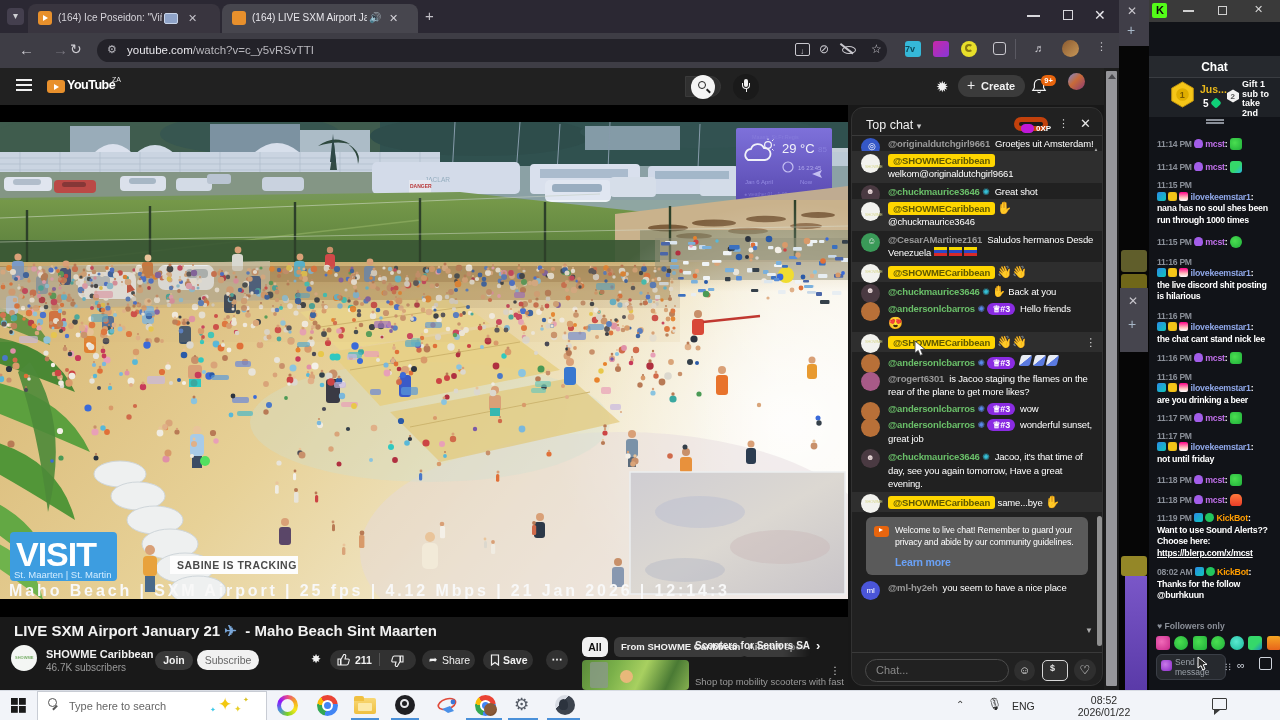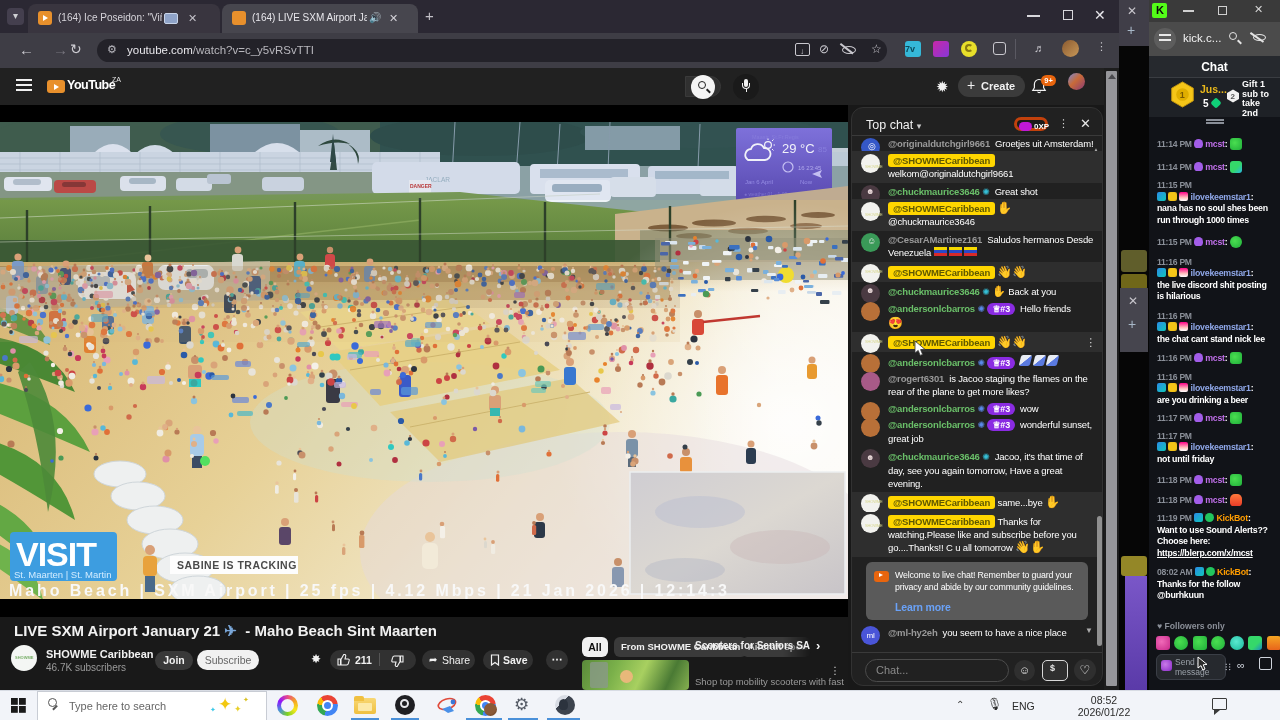--- a/index.html
+++ b/index.html
@@ -2069,21 +2069,21 @@
  <div class="a" style="left:38px;top:10px;width:13px;height:13px;border-radius:50%;background:#e8b87a"></div>
  <div class="a" style="left:8px;top:2px;width:18px;height:26px;background:#8a9a88;border-radius:2px;opacity:0.8"></div>
 </div>
 <div class="a tx" style="left:695px;top:640px;color:#f1f1f1;font-size:10px;font-weight:700">Scooters for Seniors SA</div>
 <div class="a tx" style="left:695px;top:676px;color:#9a9a9a;font-size:9.5px">Shop top mobility scooters with fast</div>
 <div class="a" style="left:830px;top:665px;color:#d8d8d8;font-size:10px">⋮</div>
 
 <div class="a" style="left:851px;top:107px;width:252px;height:579px;background:#212121;border:1px solid #323232;border-radius:12px;overflow:hidden">
 
  <div class="a tx" style="left:14px;top:10px;color:#f1f1f1;font-size:12.5px">Top chat <span style="font-size:9px;color:#ccc">▾</span></div>
- <div class="a" style="left:162px;top:9px;width:34px;height:14px;border:3px solid #c2410c;border-radius:8px;background:#1a1a1a">
+ <div class="a" style="left:162px;top:9px;width:34px;height:14px;border:5px solid #c2410c;border-radius:8px;background:#1a1a1a">
    <span class="a" style="left:2px;top:2px;width:13px;height:9px;border-radius:5px;background:#c018d8"></span>
    <span class="a tx" style="left:17px;top:2px;color:#fff;font-size:8px;font-weight:700">0XP</span>
  </div>
  <div class="a" style="left:206px;top:9px;color:#d8d8d8;font-size:11px">⋮</div>
  <div class="a" style="left:228px;top:8px;color:#e8e8e8;font-size:13px">✕</div>
  <div class="a" style="left:0;top:27px;width:252px;height:1px;background:#3a3a3a"></div>
 
  <div id="msgs" class="a" style="left:0;top:28px;width:252px;height:516px;overflow:hidden;font-size:9.5px;letter-spacing:-0.15px">
 
   <div style="position:relative;padding:2px 10px 2px 36px;color:#fff">
@@ -2162,24 +2162,20 @@
   <div style="position:relative;padding:2.5px 10px 2px 36px;color:#fff;line-height:13px">
     <span class="a" style="left:9px;top:2px;width:19px;height:19px;border-radius:50%;background:#4a3a42"></span><span class="a" style="left:14px;top:4px;color:#e8d8d8;font-size:8px">☻</span>
     <b style="color:#6abf69">@chuckmaurice3646</b> <span style="color:#35c0d8;font-size:9px">✺</span>&nbsp; Jacoo, it's that time of day, see you again tomorrow, Have a great evening.
   </div>
 
   <div style="position:relative;background:#2e2e2e;padding:3px 10px 3px 36px;color:#fff">
     <span class="a" style="left:9px;top:2px;width:19px;height:19px;border-radius:50%;background:#f2f2ee"></span><span class="a" style="left:13px;top:7px;color:#d8d890;font-size:4px">SHOWME</span>
     <span style="background:#ffd600;color:#5f5800;font-weight:700;border-radius:3px;padding:1px 5px">@SHOWMECaribbean</span> same...bye <span style="color:#ff7eb0;font-size:12px">✋</span>
   </div>
 
-  <div style="position:relative;background:#2e2e2e;padding:3px 10px 3px 36px;color:#fff;line-height:13px">
-    <span class="a" style="left:9px;top:2px;width:19px;height:19px;border-radius:50%;background:#f2f2ee"></span><span class="a" style="left:13px;top:7px;color:#d8d890;font-size:4px">SHOWME</span>
-    <span style="background:#ffd600;color:#5f5800;font-weight:700;border-radius:3px;padding:1px 5px">@SHOWMECaribbean</span> Thanks for watching.Please like and subscribe before you go....Thanks!! C u all tomorrow <span style="color:#ff7eb0;font-size:12px">👋✋</span>
-  </div>
 
   <div style="position:relative;margin:5px 16px 5px 14px;background:#5a5a5a;border-radius:6px;padding:7px 6px 7px 29px;color:#fff;line-height:12.5px;font-size:8.8px">
     <span class="a" style="left:8px;top:9px;width:15px;height:11px;background:#e8650e;border-radius:3px"></span><span class="a" style="left:13px;top:11.5px;width:0;height:0;border-left:4.5px solid #fff;border-top:2.8px solid transparent;border-bottom:2.8px solid transparent"></span>
     Welcome to live chat! Remember to guard your privacy and abide by our community guidelines.
     <div style="color:#6aa2f8;font-weight:700;margin-top:7px;font-size:10.5px">Learn more</div>
   </div>
 
   <div style="position:relative;padding:2px 10px 2px 36px;color:#fff">
     <span class="a" style="left:9px;top:1px;width:19px;height:19px;border-radius:50%;background:#4a55d8;color:#fff;font-size:8px;text-align:center;line-height:20px">ml</span>
     <b style="color:#9a9a9a">@ml-hy2eh</b>&nbsp; you seem to have a nice place
@@ -2218,29 +2214,20 @@
 <div class="a" style="left:1149px;top:0;width:131px;height:690px;background:#111318">
 
  <div class="a" style="left:0;top:0;width:131px;height:22px;background:#3a3a3a">
    <div class="a" style="left:3px;top:3px;width:15px;height:15px;background:#53fc18;border-radius:2px"></div>
    <div class="a" style="left:7px;top:4px;color:#0a0a0a;font-size:11px;font-weight:700">K</div>
    <div class="a" style="left:34px;top:10px;width:11px;height:1.6px;background:#d0d0d0"></div>
    <div class="a" style="left:69px;top:6px;width:9px;height:9px;border:1.4px solid #d0d0d0"></div>
    <div class="a" style="left:105px;top:3px;color:#d8d8d8;font-size:11px">✕</div>
  </div>
 
- <div class="a" style="left:0;top:22px;width:131px;height:34px;background:#4b4b4b">
-   <div class="a" style="left:5px;top:6px;width:22px;height:22px;border-radius:50%;background:#5d5d5d"></div>
-   <div class="a" style="left:10px;top:12px;width:12px;height:3px;border-top:2px solid #e8e8e8;border-bottom:2px solid #e8e8e8;padding-top:3px"></div>
-   <div class="a tx" style="left:34px;top:10px;color:#f2f2f2;font-size:11.5px">kick.c...</div>
-   <div class="a" style="left:80px;top:10px;width:8px;height:8px;border:1.8px solid #e4e4e4;border-radius:50%"></div>
-   <div class="a" style="left:88px;top:19px;width:5px;height:2px;background:#e4e4e4;transform:rotate(45deg)"></div>
-   <div class="a" style="left:104px;top:12px;width:13px;height:7px;border:1.6px solid #e4e4e4;border-radius:50%"></div>
-   <div class="a" style="left:102px;top:10px;width:16px;height:1.8px;background:#e4e4e4;transform:rotate(35deg);transform-origin:0 0"></div>
- </div>
 
  <div class="a" style="left:0;top:56px;width:131px;height:22px;background:#26292e;border-bottom:1px solid #3a3d42;color:#fff;font-size:12px;font-weight:700;text-align:center;line-height:22px">Chat</div>
 
  <div class="a" style="left:0;top:78px;width:131px;height:39px;background:#1e2126">
   <svg class="a" style="left:20px;top:3px" width="27" height="27" viewBox="0 0 30 30">
           <polygon points="15,1 27,8 27,22 15,29 3,22 3,8" fill="#f5c518" stroke="#c89a10" stroke-width="1"></polygon>
           <circle cx="15" cy="15" r="7" fill="#e0ae00"></circle>
           <text x="12" y="19" font-size="10" font-weight="bold" fill="#7a5a00" font-family="Liberation Sans">1</text>
         </svg>
   <div class="a tx" style="left:51px;top:5px;color:#e8b71a;font-size:10.5px;font-weight:700">Jus...</div>

